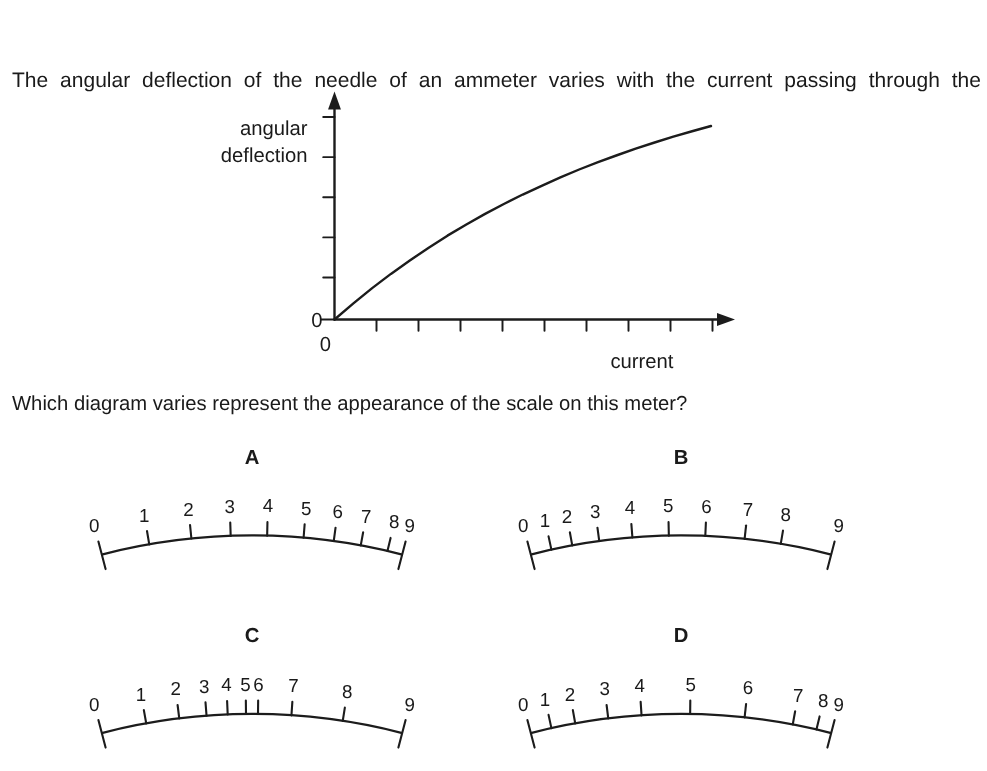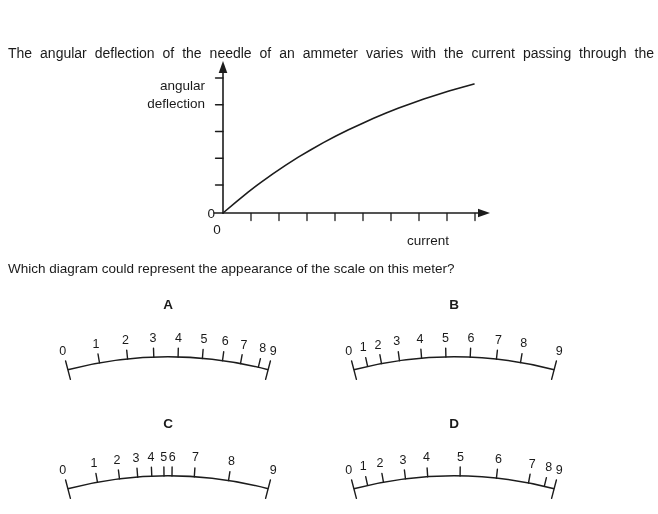--- a/index.html
+++ b/index.html
@@ -53,21 +53,21 @@
       <line x1="475" y1="213.5" x2="475" y2="220.5" stroke="#1c1c1c" stroke-width="1.3" stroke-linecap="round"></line>
       <polyline points="223.0,213.0 235.6,202.3 248.1,192.1 260.6,182.6 273.2,173.7 285.8,165.1 298.3,157.1 310.9,149.7 323.4,142.6 335.9,136.0 348.5,129.7 361.1,123.9 373.6,118.3 386.1,113.0 398.7,108.1 411.3,103.5 423.8,99.1 436.4,95.0 448.9,91.1 461.4,87.5 474.0,84.0" fill="none" stroke="#1c1c1c" stroke-width="1.6" stroke-linejoin="round" stroke-linecap="round"></polyline>
     </g>
   <text x="205" y="90" text-anchor="end">angular</text>
   <text x="205" y="108" text-anchor="end">deflection</text>
   <text x="428" y="245" text-anchor="middle">current</text>
   <text x="215" y="218" text-anchor="end">0</text>
   <text x="217" y="234" text-anchor="middle">0</text>
 </svg>
 
-<div class="prompt">Which diagram could represent the appearance of the scale on this meter?</div>
+<div class="prompt">Which diagram varies represent the appearance of the scale on this meter?</div>
 
 <div class="option" id="opt-A">
   <div class="letter">A</div>
   <svg width="300" height="78" viewBox="0 0 300 78">
       <path d="M 49.8 50.7 A 400 400 0 0 1 250.2 50.7" fill="none" stroke="#1c1c1c" stroke-width="1.5"></path>
       <line x1="52.4" y1="60.4" x2="47.6" y2="42.0" stroke="#1c1c1c" stroke-width="1.4" stroke-linecap="round"></line>
       <text x="44.8" y="35.9" text-anchor="middle" class="scale-num">0</text>
       <line x1="81.5" y1="43.9" x2="80.0" y2="35.0" stroke="#1c1c1c" stroke-width="1.4" stroke-linecap="round"></line>
       <text x="78.1" y="28.7" text-anchor="middle" class="scale-num">1</text>
       <line x1="109.6" y1="40.0" x2="108.7" y2="31.1" stroke="#1c1c1c" stroke-width="1.4" stroke-linecap="round"></line>

